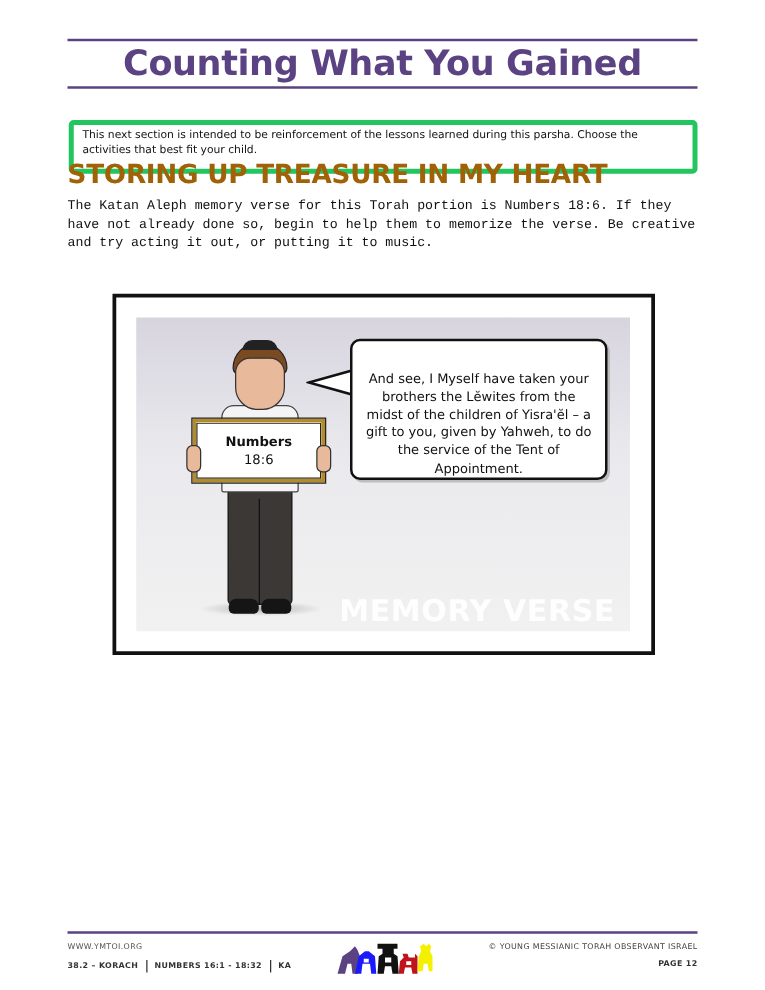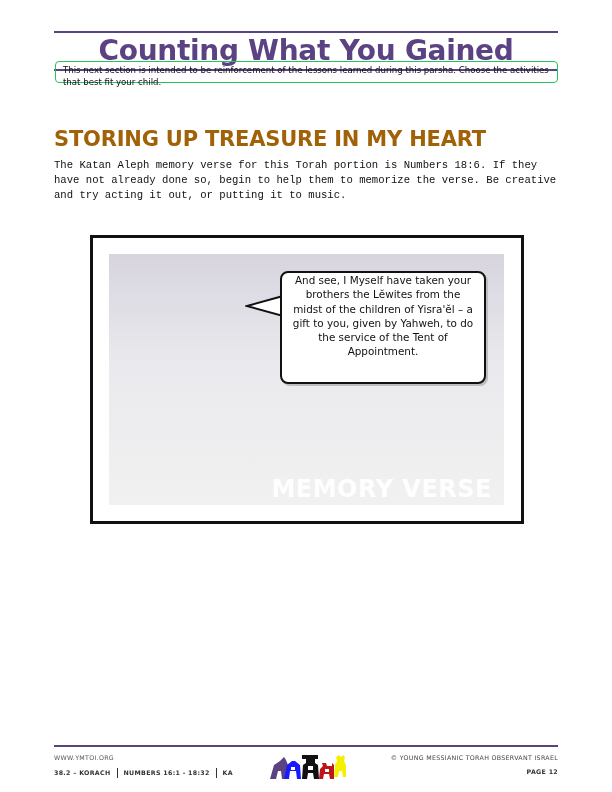--- a/index.html
+++ b/index.html
@@ -6,22 +6,22 @@
     html, body { width: 612px; height: 792px; background: #ffffff; overflow: hidden; }
     body { position: relative; font-family: "DejaVu Sans", sans-serif; color: #111; }
 
     .rule { position: absolute; left: 54px; width: 504px; height: 2px; background: #5b4383; }
     .title {
       position: absolute; left: 54px; width: 504px; top: 33px; height: 36px;
       text-align: center; font-family: "DejaVu Sans", sans-serif; font-weight: bold;
       font-size: 28px; line-height: 36px; color: #5b4383; letter-spacing: -0.3px;
     }
     .intro-box {
-      position: absolute; left: 55px; top: 61px; width: 503px; height: 22px;
-      border: 1px solid #22c55e; border-radius: 4px; padding: 3px 7px;
+      position: absolute; left: 55px; top: 96px; width: 503px; height: 43px;
+      border: 4px solid #22c55e; border-radius: 4px; padding: 3px 7px;
       font-size: 8.6px; line-height: 11.5px; color: #111;
     }
     .section-heading {
       position: absolute; left: 54px; top: 126px; width: 504px;
       font-family: "DejaVu Sans", sans-serif; font-weight: bold; font-size: 21px;
       line-height: 26px; color: #a16207; letter-spacing: -0.2px;
     }
     .body-text {
       position: absolute; left: 54px; top: 158px; width: 504px;
       font-size: 10.6px; line-height: 15px; color: #111; font-family: Liberation Mono, monospace;
@@ -66,21 +66,21 @@
       box-shadow: inset 0 0 0 1px #222;
       display: flex; flex-direction: column; align-items: center; justify-content: center;
       font-size: 10.5px; line-height: 14px; color: #111;
     }
     .sign .s1 { font-weight: bold; }
 
     .bubble {
       position: absolute; left: 171px; top: 17px; width: 206px; height: 113px;
       background: #fff; border: 2px solid #111; border-radius: 8px;
       box-shadow: 2px 2px 0 #bdbdbd;
-      display: flex; align-items: flex-start; justify-content: center; text-align: center;
+      display: flex; align-items: flex-end; justify-content: center; text-align: center;
       font-size: 10.4px; line-height: 14.3px; color: #111; padding: 0 8px;
     }
     .bubble-tail { position: absolute; left: 136px; top: 40px; width: 40px; height: 24px; }
 
     .footer-rule { position: absolute; left: 54px; top: 745px; width: 504px; height: 2px; background: #5b4383; }
     .footer-text { position: absolute; font-size: 6.3px; line-height: 8px; color: #333; letter-spacing: 0.3px; text-transform: uppercase; }
     .ft-url { left: 54px; top: 754px; color: #555; }
     .ft-left { left: 54px; top: 768px; font-weight: bold; display: flex; gap: 6px; align-items: center; }
     .ft-left .sep { display: inline-block; width: 1px; height: 10px; background: #333; }
     .ft-copy { right: 54px; top: 754px; text-align: right; color: #444; }
@@ -98,20 +98,37 @@
   <span>This next section is intended to be reinforcement of the lessons learned during this parsha. Choose the activities that best fit your child.</span>
 </div>
 
 <div class="section-heading">STORING UP TREASURE IN MY HEART</div>
 <div class="body-text">The Katan Aleph memory verse for this Torah portion is Numbers 18:6. If they have not already done so, begin to help them to memorize the verse. Be creative and try acting it out, or putting it to music.</div>
 
 <div class="frame">
   <div class="scene">
     <div class="watermark">MEMORY VERSE</div>
 
+    <div class="boy">
+      <div class="shadow"></div>
+      <div class="pants"></div>
+      <div class="pants-split"></div>
+      <div class="shoe-l"></div>
+      <div class="shoe-r"></div>
+      <div class="shirt"></div>
+      <div class="hair"></div>
+      <div class="face"></div>
+      <div class="kippah"></div>
+      <div class="sign">
+        <span class="s1">Numbers</span>
+        <span>18:6</span>
+      </div>
+      <div class="hand-l"></div>
+      <div class="hand-r"></div>
+    </div>
 
     <svg class="bubble-tail" viewBox="0 0 40 24">
       <polygon points="38,2 2,12 38,22" fill="#ffffff" stroke="#111" stroke-width="2" stroke-linejoin="miter"></polygon>
       <rect x="36" y="4" width="6" height="16" fill="#ffffff"></rect>
     </svg>
     <div class="bubble">
       <span>And see, I Myself have taken your brothers the Lĕwites from the midst of the children of Yisra'ĕl – a gift to you, given by Yahweh, to do the service of the Tent of Appointment.</span>
     </div>
   </div>
 </div>

